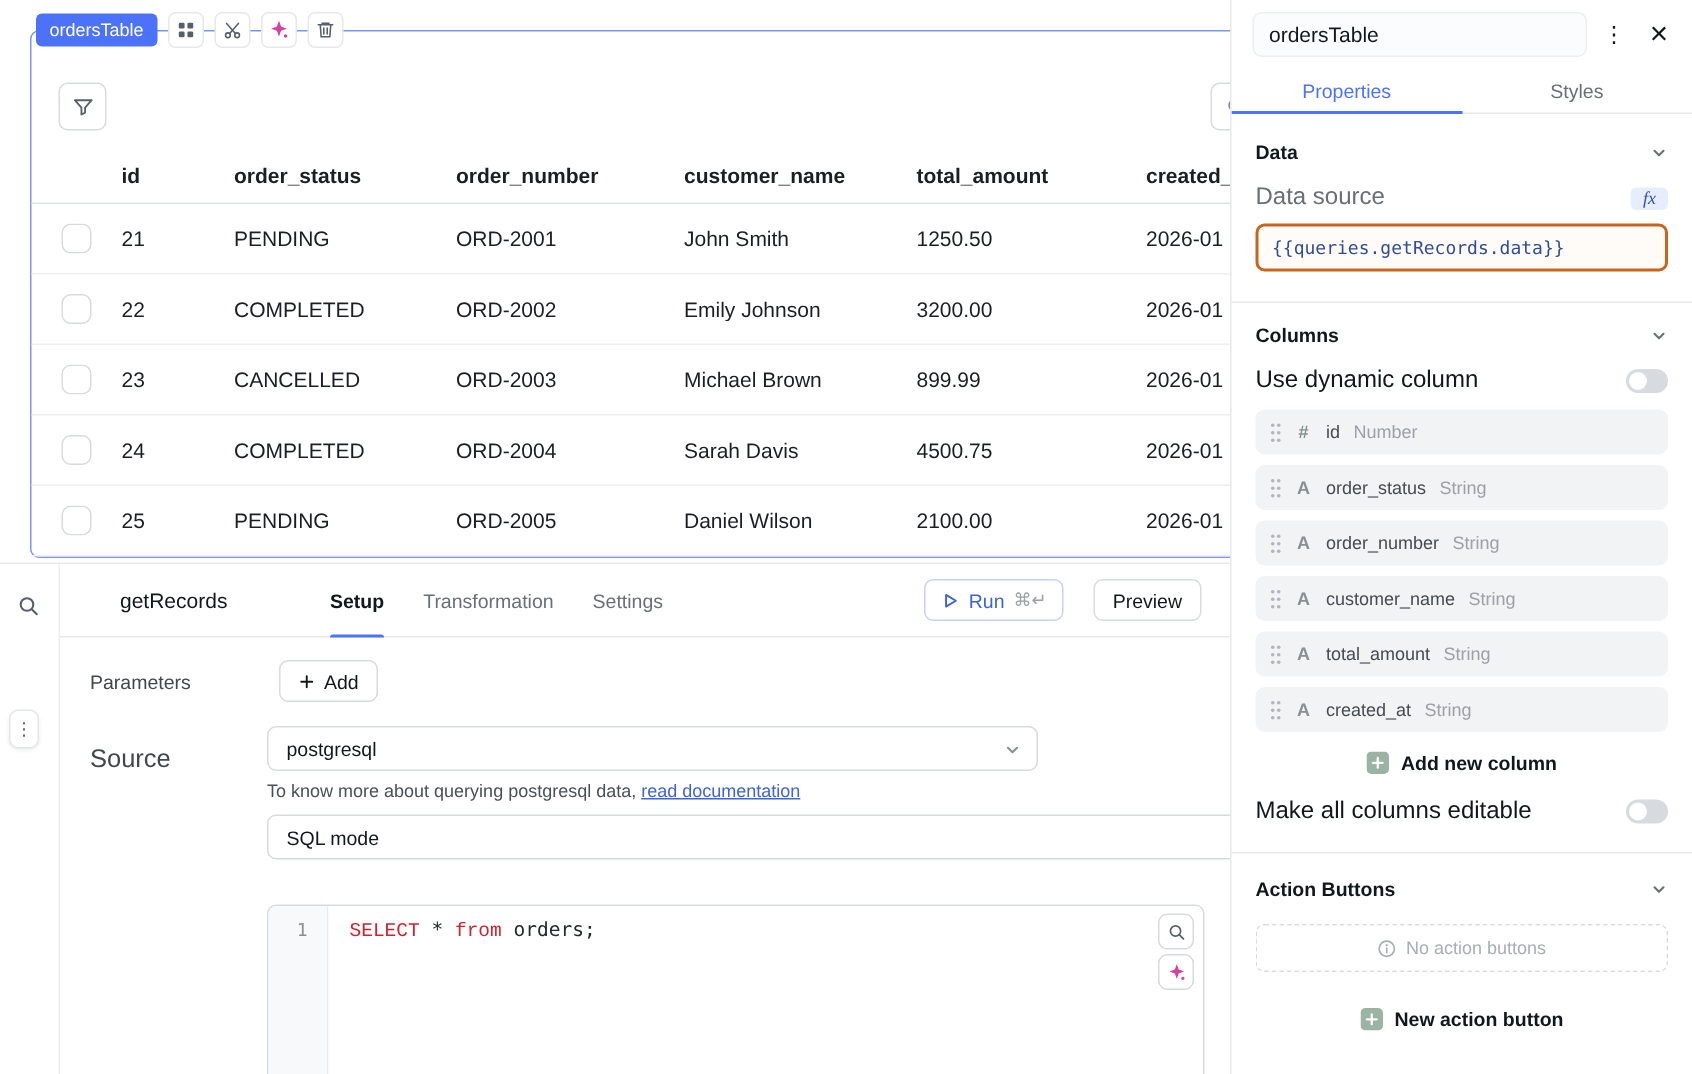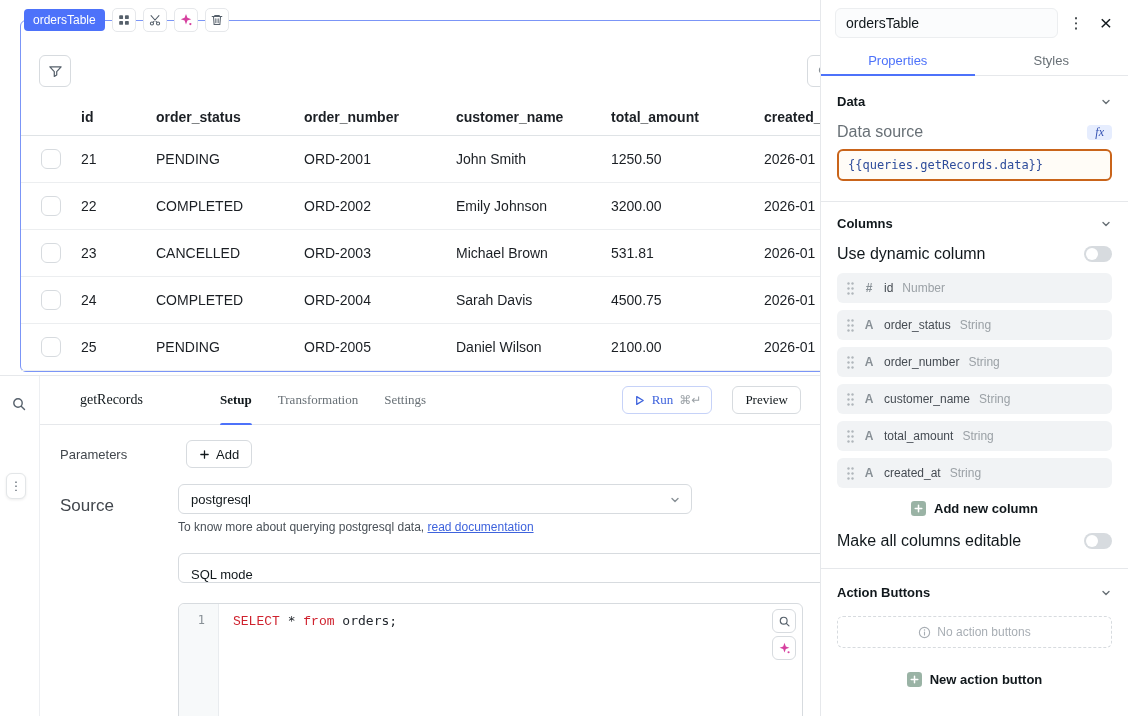--- a/index.html
+++ b/index.html
@@ -28,38 +28,38 @@
   .tw-cell { padding-left:8px; font-size:14px; white-space:nowrap; overflow:hidden; color:#1B1F24; }
   .tw-head .tw-cell { font-weight:700; }
   .cbcell { padding-left:20px; }
   .cb { display:block; width:20px; height:20px; border:1.5px solid #D7DBDF; border-radius:6px; background:#fff; }
 
   
   .query-panel { position:absolute; left:0; top:376px; width:820px; height:340px; background:#fff; overflow:hidden; }
   .rail { position:absolute; left:0; top:0; width:40px; height:100%; border-right:1px solid #EDEFF2; }
   .rail-search { position:absolute; left:11px; top:20px; background:none; }
   .rail-kebab { position:absolute; left:6px; top:97px; width:20px; height:26px; border:1px solid #E3E6E8; border-radius:6px; background:#fff; box-shadow:0 1px 3px rgba(0,0,0,.08); color:#56606B; font-size:12px; display:flex; align-items:center; justify-content:center; }
-  .qp-header { position:absolute; left:40px; right:0; top:0; height:49px; border-bottom:1px solid #E6E8EB; display:flex; align-items:center; background:#fff;font-family:Liberation Serif, serif; }
+  .qp-header { position:absolute; left:40px; right:0; top:0; height:49px; border-bottom:1px solid #E6E8EB; display:flex; align-items:center; background:#fff; }
   .qp-name { margin-left:40px; font-size:14px; font-weight:500; width:96px; }
   .qp-tabs { display:flex; gap:26px; margin-left:44px; height:100%; }
   .qtab { position:relative; height:100%; display:flex; align-items:center; font-size:13px; color:#687076; background:none; }
   .qtab.active { color:#11181C; font-weight:700; }
   .qtab.active::after { content:""; position:absolute; left:0; right:0; bottom:-1px; height:2px; background:var(--accent,#4D72FA); border-radius:2px 2px 0 0; }
   .qp-actions { margin-left:auto; margin-right:19px; display:flex; gap:20px; }
   .run-btn { display:flex; align-items:center; gap:6px; height:28px; padding:0 10px; border:1px solid #C6D2F8; border-radius:6px; color:var(--link,#3E63DD); font-size:13px; font-weight:500; }
   .run-shortcut { color:#9BA1A6; font-size:12px; }
   .preview-btn { height:28px; padding:0 12px; border:1px solid #D7DBDF; border-radius:6px; font-size:13px; color:#11181C; }
   .qp-body { position:absolute; left:40px; right:0; top:49px; bottom:0; }
   .param-label { position:absolute; left:20px; top:22px; font-size:13px; color:#42474D; }
   .add-btn { position:absolute; left:146px; top:15px; height:28px; padding:0 12px; border:1px solid #D7DBDF; border-radius:6px; display:flex; align-items:center; gap:6px; font-size:13px; color:#11181C; }
   .source-label { position:absolute; left:20px; top:71px; font-size:17px; color:#42474D; }
   .select { position:absolute; height:30px; border:1px solid #D7DBDF; border-radius:6px; background:#fff; display:flex; align-items:center; padding:0 12px; font-size:13px; color:#11181C; }
   .select .chev { position:absolute; right:10px; top:9px; }
   .sel-source { left:138px; top:59px; width:514px; }
-  .sel-mode { left:138px; top:128px; width:734px;align-items:flex-end; }
+  .sel-mode { left:138px; top:118px; width:734px; }
   .help { position:absolute; left:138px; top:95px; font-size:12px; color:#495057; }
   .help .link { color:var(--link,#3E63DD); text-decoration:underline; cursor:pointer; }
   .editor { position:absolute; left:138px; top:178px; width:625px; height:170px; border:1px solid #D7DBDF; border-radius:6px; background:#fff; }
   .ed-gutter { position:absolute; left:0; top:0; bottom:0; width:40px; background:#F7F9FA; border-right:1px solid #E9ECEF; border-radius:6px 0 0 6px; }
   .ed-num { padding:9px 13px 0 0; text-align:right; font-family:"DejaVu Sans Mono",monospace; font-size:12px; color:#889096; }
   .ed-code { position:absolute; left:40px; top:0; padding:9px 0 0 14px; font-family:"DejaVu Sans Mono",monospace; font-size:13px; white-space:pre; color:#24292F; }
   .kw { color:var(--keyword,#CF222E);font-family:Liberation Mono, monospace; }
   .ed-tools { position:absolute; right:6px; top:5px; display:flex; flex-direction:column; gap:3px; }
   .ed-tool { width:24px; height:24px; border:1px solid #D7DBDF; border-radius:6px; display:flex; align-items:center; justify-content:center; background:#fff; }
 
@@ -192,21 +192,21 @@
       </div>
 
       <div class="tw-row">
         <div class="tw-cell cbcell">
             <span class="cb"></span>
           </div>
         <div class="tw-cell">23</div>
         <div class="tw-cell">CANCELLED</div>
         <div class="tw-cell">ORD-2003</div>
         <div class="tw-cell">Michael Brown</div>
-        <div class="tw-cell">531.81</div>
+        <div class="tw-cell">899.99</div>
         <div class="tw-cell">2026-01</div>
       </div>
 
       <div class="tw-row">
         <div class="tw-cell cbcell">
             <span class="cb"></span>
           </div>
         <div class="tw-cell">24</div>
         <div class="tw-cell">COMPLETED</div>
         <div class="tw-cell">ORD-2004</div>

